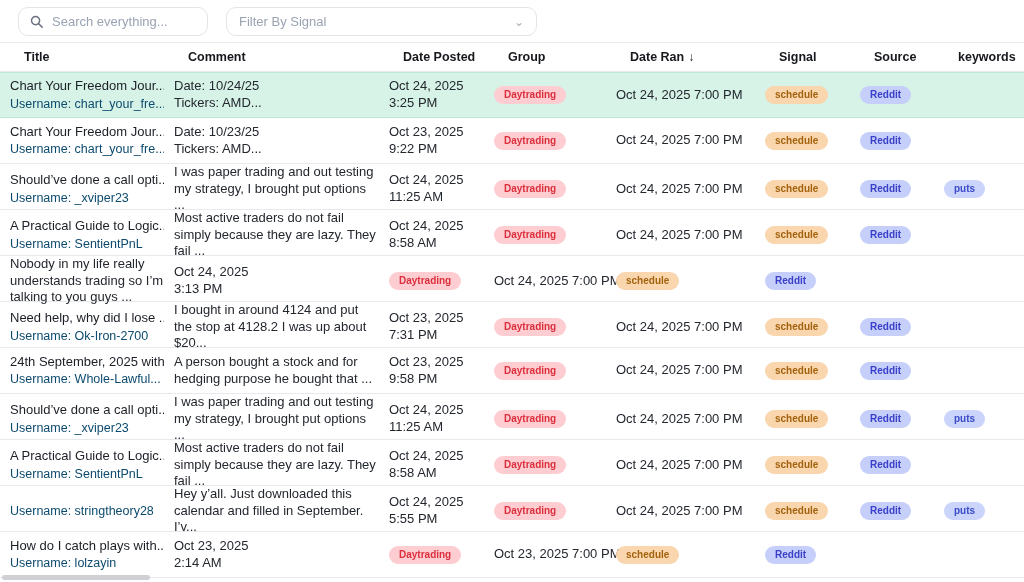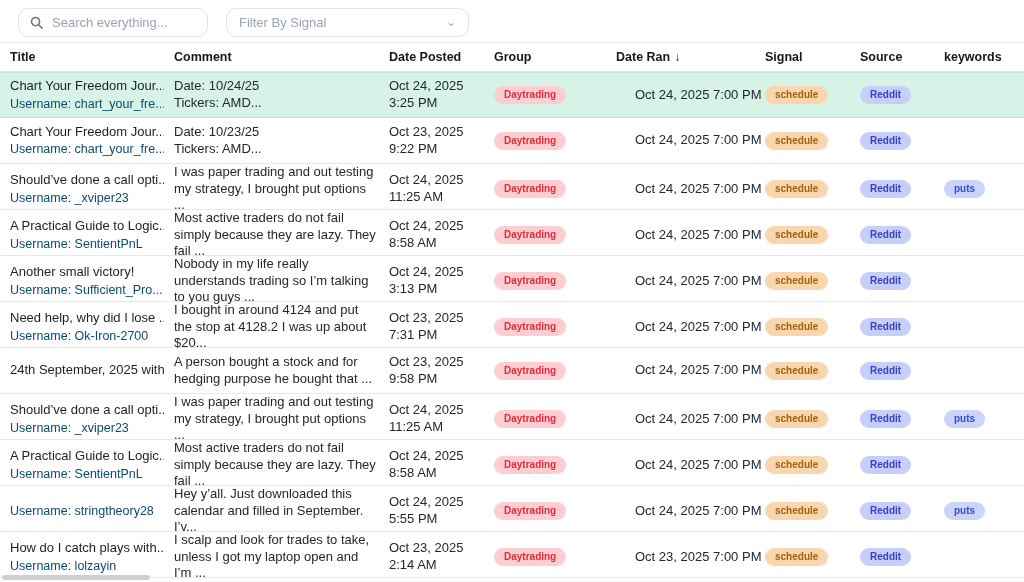--- a/index.html
+++ b/index.html
@@ -1,48 +1,48 @@
 <!DOCTYPE html>
 <html style="--group-bg: #fecdd2; --group-text: #dc2f3c; --signal-bg: #f9d6ad; --signal-text: #a3620d; --source-bg: #c6cffa; --source-text: #3a40c8; --keyword-bg: #cbd4fb; --keyword-text: #3a4cc8; --highlight-bg: #d7f3e7; --highlight-border: #bfe9d7; --border-row: #e8e8ed; --border-input: #e4e4e8;"><head>
 <meta charset="utf-8">
 <style>
   * { margin:0; padding:0; box-sizing:border-box; }
   html,body { width:1024px; height:582px; overflow:hidden; background:#fff;
     font-family:"Liberation Sans","DejaVu Sans",sans-serif; }
 
   
-  .topbar { display:flex; align-items:center; gap:18px; padding:8px 0 6px 18px; height:42px; }
+  .topbar { display:flex; align-items:flex-end; gap:18px; padding:8px 0 6px 18px; height:42px; }
   .search-box { display:flex; align-items:center; gap:8px; width:190px; height:29px;
     border:1px solid var(--border-input); border-radius:10px; padding:0 10px; background:#fff; }
   .search-box svg { flex:0 0 auto; }
   .search-box input { border:none; outline:none; width:100%; font-size:13px; color:#334155;
     font-family:inherit; background:transparent; }
   .search-box input::placeholder { color:#9aa3b2; }
-  .filter-box { display:flex; align-items:center; justify-content:space-between; width:243px; height:29px;
+  .filter-box { display:flex; align-items:center; justify-content:space-between; width:311px; height:29px;
     border:1px solid var(--border-input); border-radius:10px; padding:0 12px; color:#9aa3b2;
     font-size:13px; cursor:pointer; background:#fff; }
   .filter-box .chev { color:#a9b0bb; font-size:12px; }
 
   
   .grid-row { display:grid; grid-template-columns:164px 215px 105px 122px 149px 95px 84px 80px;
     padding-left:10px; align-items:center; }
   .thead { height:30px; border-top:1px solid var(--border-row); border-bottom:1px solid var(--border-row); }
-  .th { font-size:12.5px; font-weight:700; color:#16181d; display:flex; align-items:flex-start; gap:4px; }
+  .th { font-size:12.5px; font-weight:700; color:#16181d; display:flex; align-items:flex-start; gap:4px;margin-left:14px; }
   .th .sort-arrow { font-size:12px; font-weight:700; color:#16181d; }
 
   .tr { height:46px; border-bottom:1px solid var(--border-row); background:#fff; cursor:pointer; }
   .tr.highlighted { background:var(--highlight-bg); border-top:1px solid var(--highlight-border);
     border-bottom:1px solid var(--highlight-border); }
 
   .td { font-size:13px; color:#23272e; line-height:1.28; padding-right:10px; }
   .col-title .title-main { color:#1b1f26; white-space:nowrap; overflow:hidden; }
   .col-title .title-sub { color:#0c4a6e; font-size:12.5px; white-space:nowrap; overflow:hidden; margin-top:1px; }
   .col-comment { white-space:pre-line; color:#23272e; }
   .col-posted { white-space:pre-line; }
-  .col-ran { white-space:nowrap;margin-left:19px; }
+  .col-ran { white-space:nowrap; }
 
   .badge { display:inline-block; font-size:10px; font-weight:700; border-radius:999px;
     padding:3px 10px 4px; line-height:1.1; white-space:nowrap; }
   .badge-group   { background:var(--group-bg);   color:var(--group-text); }
   .badge-signal  { background:var(--signal-bg);  color:var(--signal-text); }
   .badge-source  { background:var(--source-bg);  color:var(--source-text);text-align:right; }
   .badge-keyword { background:var(--keyword-bg); color:var(--keyword-text); }
 
   .hscrollbar { position:absolute; left:2px; bottom:2px; width:148px; height:5px;
     background:#cfcfd4; border-radius:3px; }
@@ -181,24 +181,20 @@
     </div>
     <div class="td col-source">
       <span class="badge badge-source">Reddit</span>
     </div>
     <div class="td col-keywords">
       
     </div>
   </div>
 
   <div class="grid-row tr">
-    <div class="td col-title">
-      <div class="title-main">Another small victory!</div>
-      <div class="title-sub">Username: Sufficient_Pro...</div>
-    </div>
     <div class="td col-comment">Nobody in my life really understands trading so I’m talking to you guys ...</div>
     <div class="td col-posted">Oct 24, 2025
 3:13 PM</div>
     <div class="td col-group">
       <span class="badge badge-group">Daytrading</span>
     </div>
     <div class="td col-ran">Oct 24, 2025 7:00 PM</div>
     <div class="td col-signal">
       <span class="badge badge-signal">schedule</span>
     </div>
@@ -229,20 +225,21 @@
       <span class="badge badge-source">Reddit</span>
     </div>
     <div class="td col-keywords">
       
     </div>
   </div>
 
   <div class="grid-row tr">
     <div class="td col-title">
       <div class="title-main">24th September, 2025 with ...</div>
+      <div class="title-sub">Username: Whole-Lawful...</div>
     </div>
     <div class="td col-comment">A person bought a stock and for hedging purpose he bought that ...</div>
     <div class="td col-posted">Oct 23, 2025
 9:58 PM</div>
     <div class="td col-group">
       <span class="badge badge-group">Daytrading</span>
     </div>
     <div class="td col-ran">Oct 24, 2025 7:00 PM</div>
     <div class="td col-signal">
       <span class="badge badge-signal">schedule</span>
@@ -321,21 +318,20 @@
     <div class="td col-keywords">
       <span class="badge badge-keyword">puts</span>
     </div>
   </div>
 
   <div class="grid-row tr">
     <div class="td col-title">
       <div class="title-main">How do I catch plays with...</div>
       <div class="title-sub">Username: lolzayin</div>
     </div>
-    <div class="td col-comment">I scalp and look for trades to take, unless I got my laptop open and I’m ...</div>
     <div class="td col-posted">Oct 23, 2025
 2:14 AM</div>
     <div class="td col-group">
       <span class="badge badge-group">Daytrading</span>
     </div>
     <div class="td col-ran">Oct 23, 2025 7:00 PM</div>
     <div class="td col-signal">
       <span class="badge badge-signal">schedule</span>
     </div>
     <div class="td col-source">

